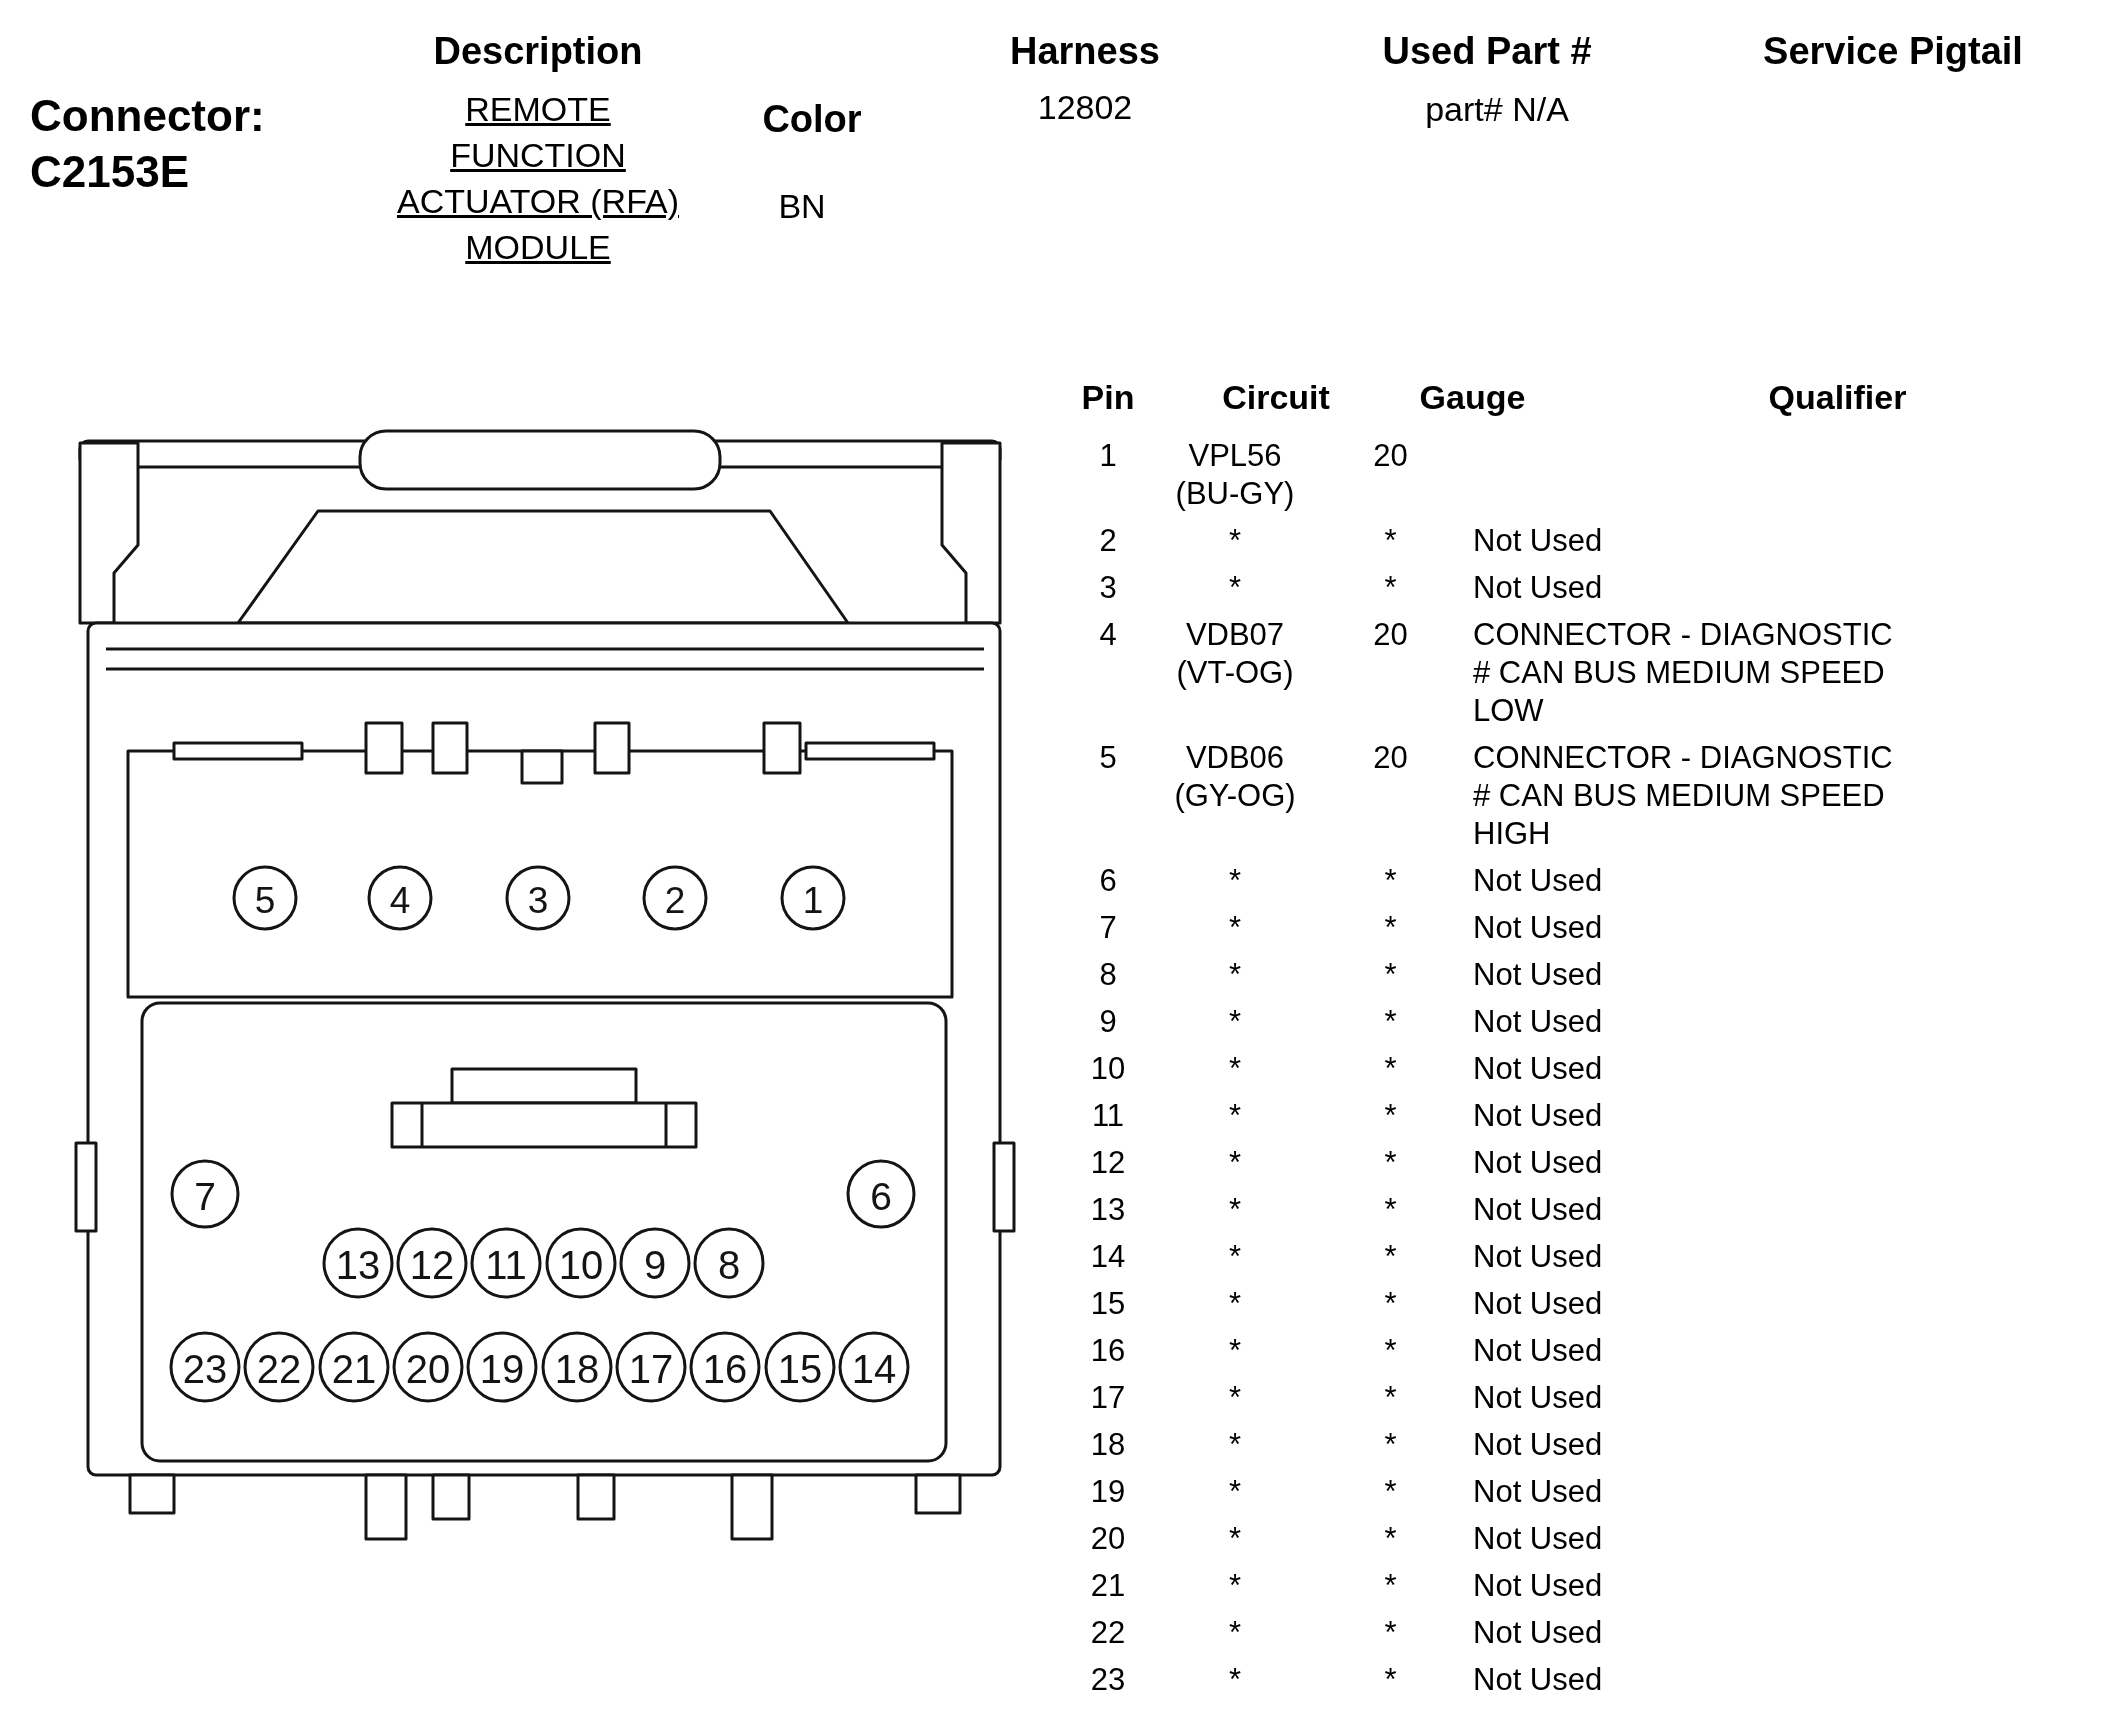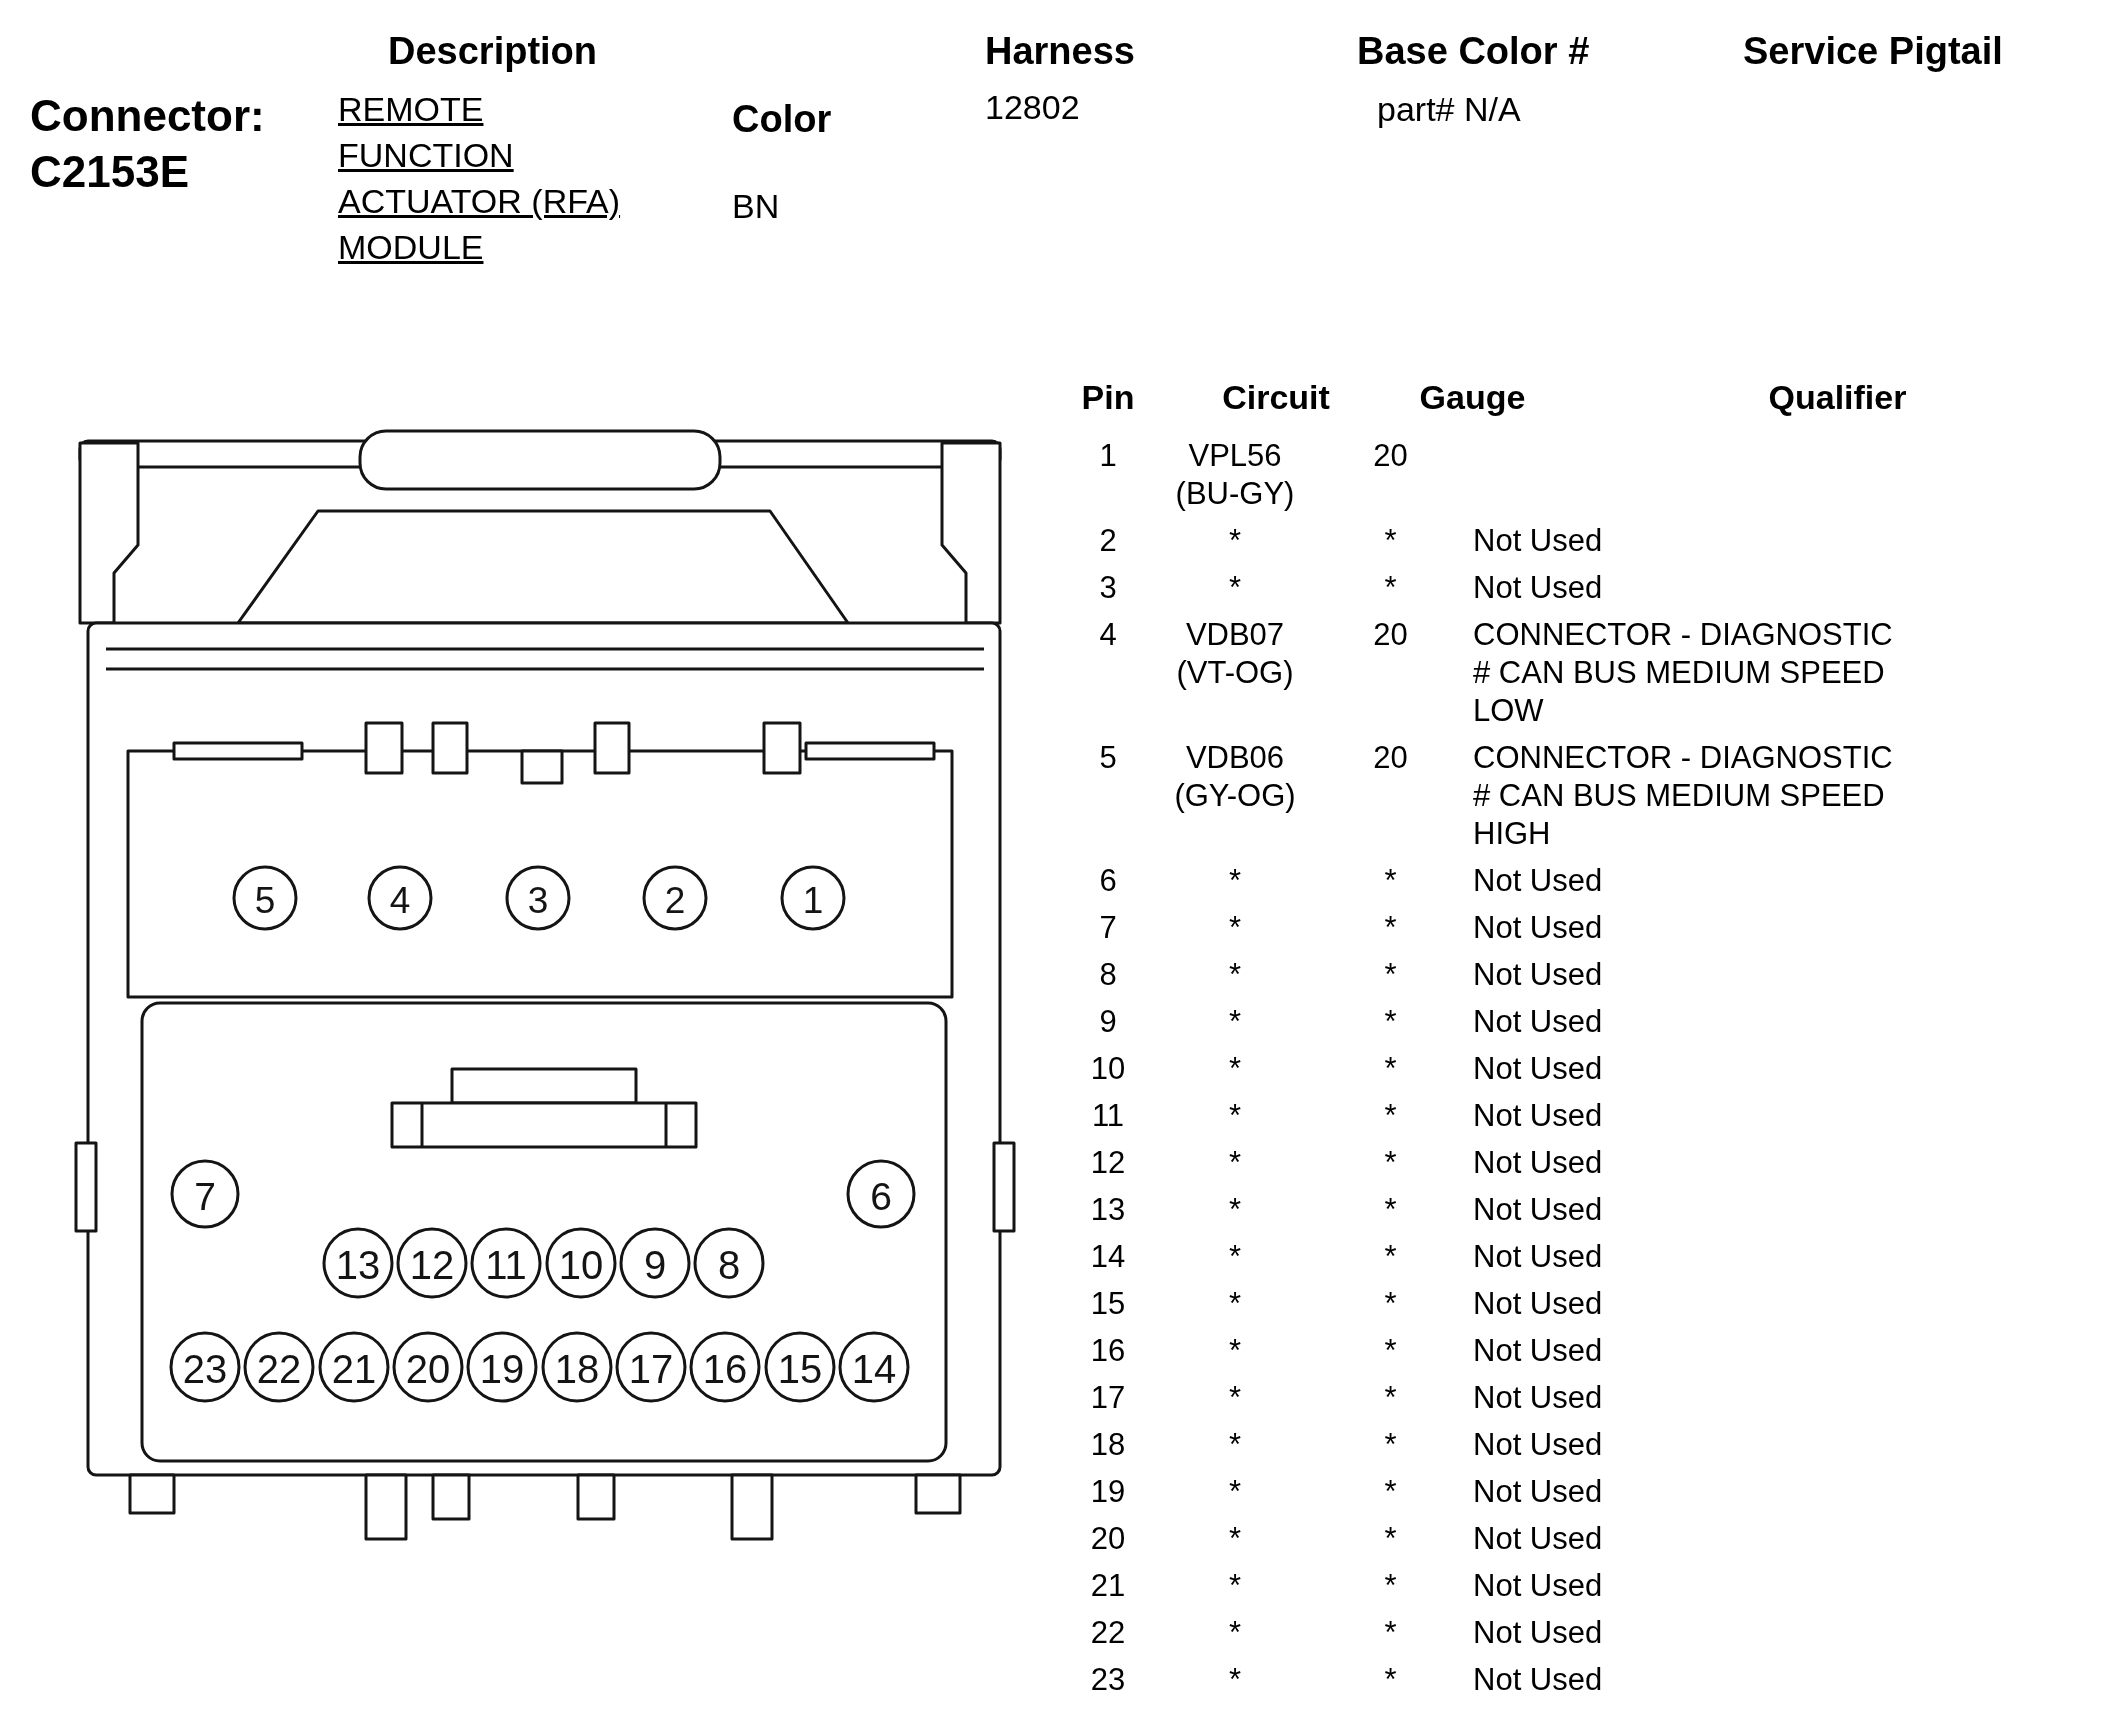--- a/index.html
+++ b/index.html
@@ -5,21 +5,21 @@
   * { margin:0; padding:0; box-sizing:border-box; }
   html, body { background:#ffffff; }
   body {
     width:2118px; height:1716px;
     position:relative;
     font-family:"Liberation Sans", sans-serif;
     color:#000;
     overflow:hidden;
   }
   .abs { position:absolute; }
-  .ctr { text-align:left; }
+  .ctr { text-align:center; }
   .prelines { white-space:pre-line;text-decoration:underline; }
 
   
   .connector-block { left:30px; top:88px; font-size:44px; font-weight:bold; line-height:56px; }
   .lbl { font-weight:bold; font-size:38px; }
   .val { font-size:34px; }
   .desc-label     { left:388px;  top:30px;  width:300px; }
   .desc-value     { left:338px;  top:86px;  width:400px; line-height:46px; }
   .color-label    { left:732px;  top:98px;  width:160px; }
   .color-value    { left:732px;  top:166px; width:140px;margin-top:21px; }
@@ -57,21 +57,21 @@
 FUNCTION
 ACTUATOR (RFA)
 MODULE</div>
 
 <div class="abs lbl ctr color-label">Color</div>
 <div class="abs val ctr color-value">BN</div>
 
 <div class="abs lbl ctr harness-label">Harness</div>
 <div class="abs val ctr harness-value">12802</div>
 
-<div class="abs lbl ctr basepart-label">Base Color #</div>
+<div class="abs lbl ctr basepart-label">Used Part #</div>
 <div class="abs val ctr basepart-value">part# N/A</div>
 
 <div class="abs lbl ctr pigtail-label">Service Pigtail</div>
 
 <svg id="diagram" viewBox="0 0 960 1150">
   <g fill="#ffffff" stroke="#141414" stroke-width="3" stroke-linejoin="round">
 
     <rect x="10" y="16" width="920" height="26" rx="8"></rect>
 
     <path d="M10,18 L68,18 L68,120 L44,148 L44,198 L10,198 Z"></path>

